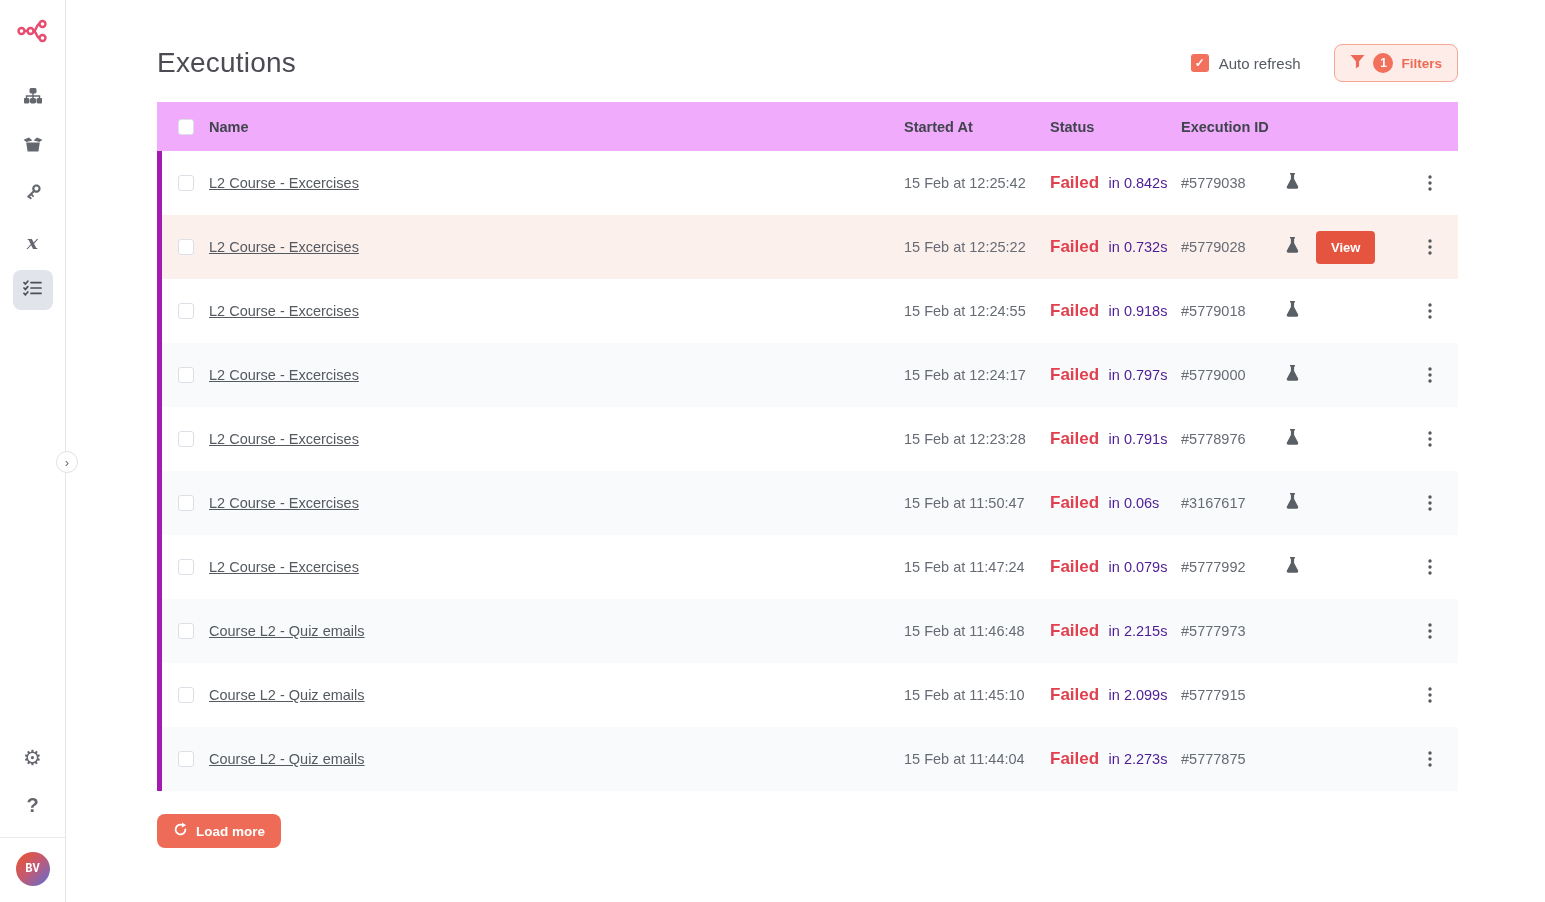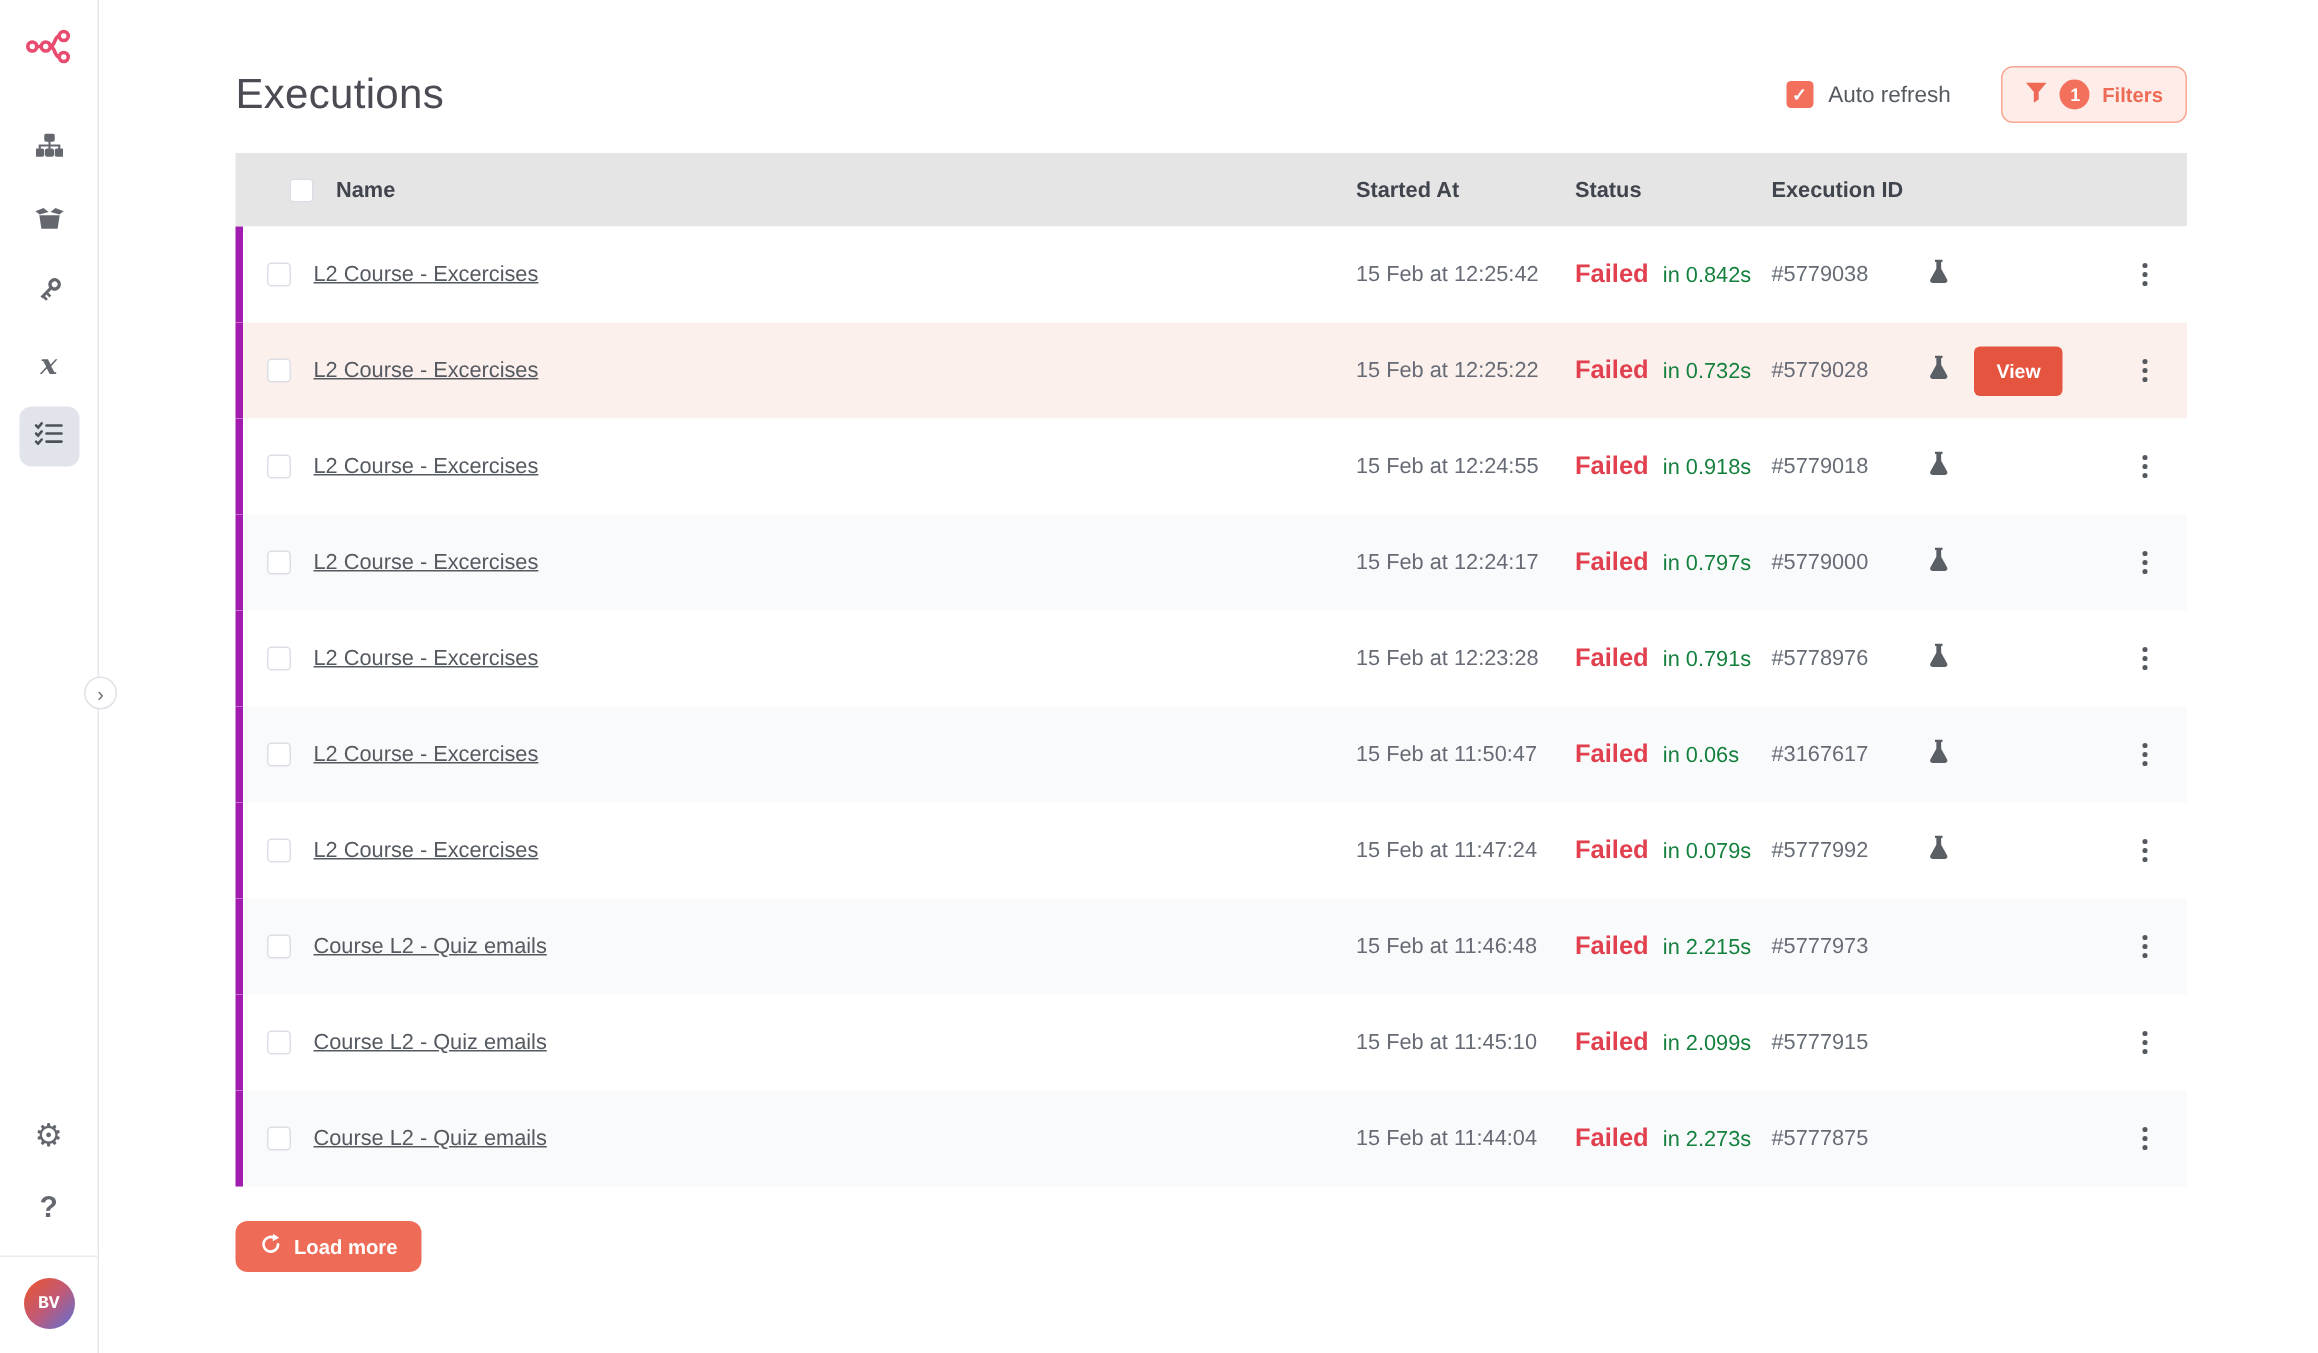--- a/index.html
+++ b/index.html
@@ -42,42 +42,42 @@
   .filters-btn { display:flex; align-items:center; gap:8px; height:38px; padding:0 15px;
                  background:#fdece8; border:1px solid #f8a成91; border:1px solid #f8a795;
                  border-radius:8px; cursor:pointer; }
   .filters-badge { width:20px; height:20px; border-radius:50%; background:#f2705c;
                    color:#fff; font-size:12px; font-weight:bold;
                    display:flex; align-items:center; justify-content:center; }
   .filters-lbl { color:#ed6b55; font-size:13.5px; font-weight:bold; }
 
   
   .table-wrap { margin:20px 87px 0 90px; width:1301px; }
-  .t-header { display:flex; align-items:center; height:49px; background:#e5e5e5;
-              padding-left:20px; }
+  .t-header { display:flex; align-items:center; height:49px; background:#f0abfc;
+              padding-left:5px; }
   .t-header .hcell { font-size:14.5px; font-weight:bold; color:#40444d; }
   .exec-row { display:flex; align-items:center; height:64px; background:#fff;
               border-left:5px solid #a21caf; cursor:pointer; }
   .exec-row.striped { background:#f9fafb; }
   .exec-row.highlighted { background:#fcf0ed; }
 
   .col-check   { width:47px; display:flex; justify-content:center; }
   .col-name    { flex:1; }
   .col-started { width:146px; }
   .col-status  { width:131px; }
   .col-id      { width:105px; }
   .col-flask   { width:30px; display:flex; align-items:center; }
   .col-view    { width:86px; display:flex; }
   .col-dots    { width:56px; display:flex; justify-content:center; }
 
   .cb { width:16px; height:16px; border:1px solid #dcdfe6; border-radius:3px; background:#fff; cursor:pointer; }
   .name-link { font-size:14.5px; color:#555a61; text-decoration:underline; cursor:pointer; }
   .cell-text { font-size:14.5px; color:#666b75; }
   .status-failed { font-size:17px; font-weight:bold; color:#e1404f; }
-  .status-dur { font-size:14.5px; color:#15803d; margin-left:5px; }
+  .status-dur { font-size:14.5px; color:#4c1d95; margin-left:5px; }
   .view-btn { background:#e4543e; color:#fff; border:none; border-radius:4px;
               font-size:13px; font-weight:bold; padding:9px 15px; cursor:pointer;
               font-family:"Liberation Sans", sans-serif; }
   .dots-btn { cursor:pointer; display:flex; align-items:center; justify-content:center;
               width:24px; height:24px; }
 
   
   .load-more-wrap { margin-top:23px; display:flex; justify-content:flex-start; width:1301px;
                     margin-left:90px; }
   .load-more { display:flex; align-items:center; gap:8px; background:#ee6c57; color:#fff;

